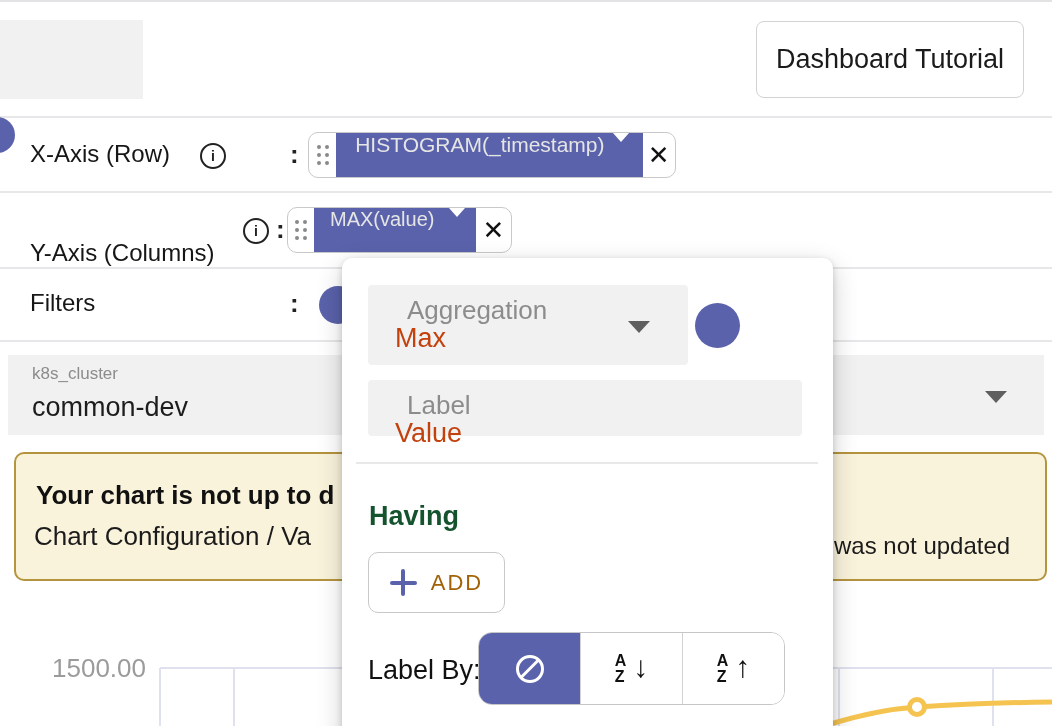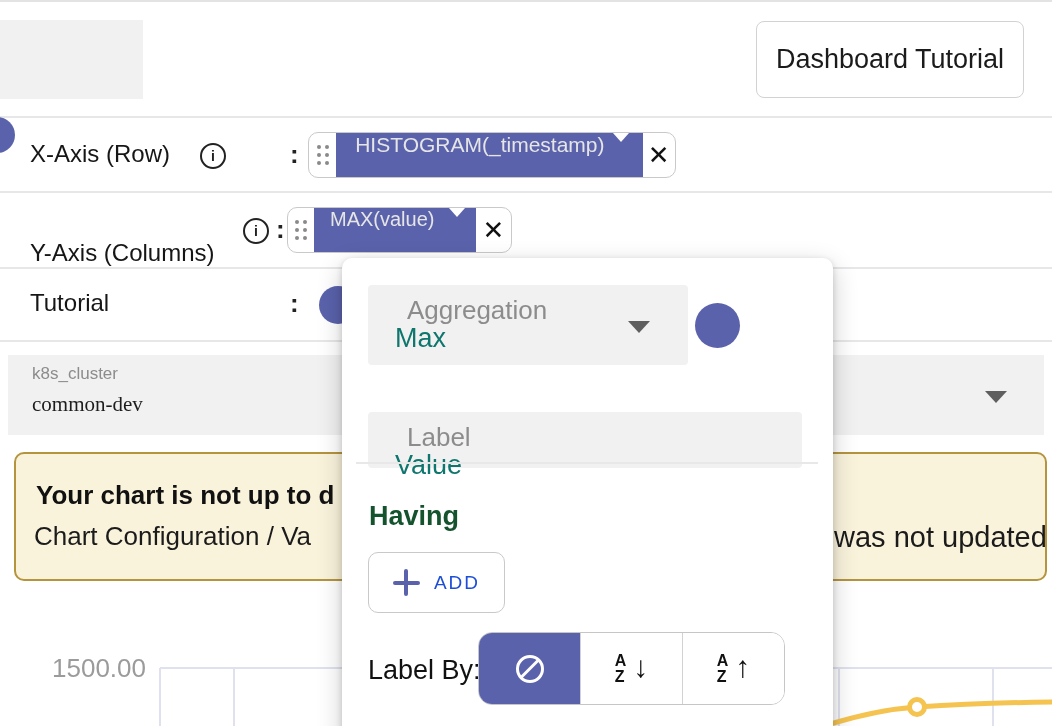--- a/index.html
+++ b/index.html
@@ -38,52 +38,52 @@
   .xbox{left:308px;top:132px;width:368px;}
   .xbox .dots{width:31px;} .xbox .chip{flex:1;font-size:21px;padding:0 14px 0 19px;} .xbox .chip-close{width:37px;}
   .ybox{left:287px;top:207px;width:225px;}
   .ybox .dots{width:26px;} .ybox .chip{flex:1;font-size:20px;padding:0 11px 0 16px;} .ybox .chip-close{width:35px;}
 
   .filters-circle{left:319px;top:286px;width:38px;height:38px;border-radius:50%;background:#5a62ab;}
 
   
   .var-field{left:8px;top:355px;width:1036px;height:80px;background:#f1f1f2;}
   .fld-label{left:24px;top:9px;font-size:17px;color:#8c8c8c;}
-  .fld-value{left:24px;top:37px;font-size:21px;color:#1d1d1d;font-family:Liberation Serif, serif;}
+  .fld-value{left:24px;top:37px;font-size:27px;color:#1d1d1d;}
   .var-caret{left:977px;top:36px;}
 
   
   .banner{left:14px;top:452px;width:1033px;height:129px;background:#faf3dc;border:2px solid #b5943e;
     border-radius:10px;box-sizing:border-box;}
   .b-line1{left:20px;top:26px;font-size:26px;font-weight:bold;color:#111;white-space:nowrap;}
   .b-line2l{left:18px;top:67px;font-size:26px;color:#1b1b1b;white-space:nowrap;}
-  .b-line2r{left:818px;top:67px;font-size:29px;color:#1b1b1b;white-space:nowrap;}
+  .b-line2r{left:818px;top:78px;font-size:24px;color:#1b1b1b;white-space:nowrap;}
 
   
   .ytick{left:36px;top:653px;width:110px;text-align:right;font-size:26px;color:#9b9b9b;}
   .chart-svg{left:0;top:638px;}
 
   
   .popup{left:342px;top:258px;width:491px;height:490px;background:#fff;border-radius:10px;z-index:5;
     box-shadow:0 2px 6px rgba(0,0,0,.16),0 8px 26px rgba(0,0,0,.20);}
   .p-field{background:#f1f1f2;border-radius:4px;}
   .agg-field{left:26px;top:27px;width:320px;height:80px;}
-  .lbl-field{left:26px;top:122px;width:434px;height:56px;margin-top:32px;}
+  .lbl-field{left:26px;top:122px;width:434px;height:56px;}
   .p-flabel{left:39px;top:10px;font-size:26px;color:#8c8c8c;}
-  .p-fvalue{left:27px;top:38px;font-size:27px;color:#0f766e;}
+  .p-fvalue{left:27px;top:38px;font-size:27px;color:#c2410c;}
   .agg-caret{left:260px;top:36px;}
   .swatch{left:353px;top:45px;width:45px;height:45px;border-radius:50%;background:#5a62ab;cursor:pointer;}
   .p-divider{left:14px;top:204px;width:462px;height:1.5px;background:#e8e8e8;}
   .having{left:27px;top:243px;font-size:27px;font-weight:bold;color:#14532d;}
   .add-btn{left:26px;top:294px;width:137px;height:61px;border:1.5px solid #c9c9c9;border-radius:10px;background:#fff;
     display:flex;align-items:center;justify-content:center;gap:14px;box-sizing:border-box;cursor:pointer;}
   .plus-icon{position:relative;width:27px;height:27px;}
   .plus-icon::before{content:'';position:absolute;left:0;top:11.5px;width:27px;height:4px;background:#5a62ab;border-radius:2px;}
   .plus-icon::after{content:'';position:absolute;left:11.5px;top:0;width:4px;height:27px;background:#5a62ab;border-radius:2px;}
-  .add-label{font-size:19px;color:#1d4ed8;letter-spacing:2px;}
+  .add-label{font-size:22px;color:#a16207;letter-spacing:2px;}
   .sortby-label{left:26px;top:397px;font-size:27px;color:#111;}
   .seg-group{left:136px;top:374px;width:307px;height:73px;border:1.5px solid #c6c6c6;border-radius:14px;
     display:flex;overflow:hidden;background:#fff;box-sizing:border-box;}
   .seg{flex:1;display:flex;align-items:center;justify-content:center;cursor:pointer;background:#fff;}
   .seg + .seg{border-left:1.5px solid #d2d2d2;}
   .seg.selected{background:#5a62ab;}
   .block-icon{position:relative;width:28px;height:28px;border:3px solid #fff;border-radius:50%;box-sizing:border-box;}
   .block-icon::after{content:'';position:absolute;left:9.5px;top:-1px;width:3px;height:24px;background:#fff;transform:rotate(45deg);}
   .sort-icon{display:flex;align-items:center;gap:7px;}
   .sort-letters{display:flex;flex-direction:column;font-size:16px;font-weight:bold;line-height:0.95;color:#111;}
@@ -145,21 +145,21 @@
   </div>
   <div class="chip">
     <span class="chip-text">MAX(value)</span>
     <span class="caret-w"></span>
   </div>
   <div class="chip-close">
     <span>✕</span>
   </div>
 </div>
 
-<div class="abs row-label" style="left:30px;top:289px;">Tutorial</div>
+<div class="abs row-label" style="left:30px;top:289px;">Filters</div>
 <div class="abs colon" style="left:290px;top:288px;">:</div>
 <div class="abs filters-circle"></div>
 
 <div class="abs var-field">
   <div class="abs fld-label">k8s_cluster</div>
   <div class="abs fld-value">common-dev</div>
   <div class="abs caret-g var-caret"></div>
 </div>
 
 <div class="abs banner">

